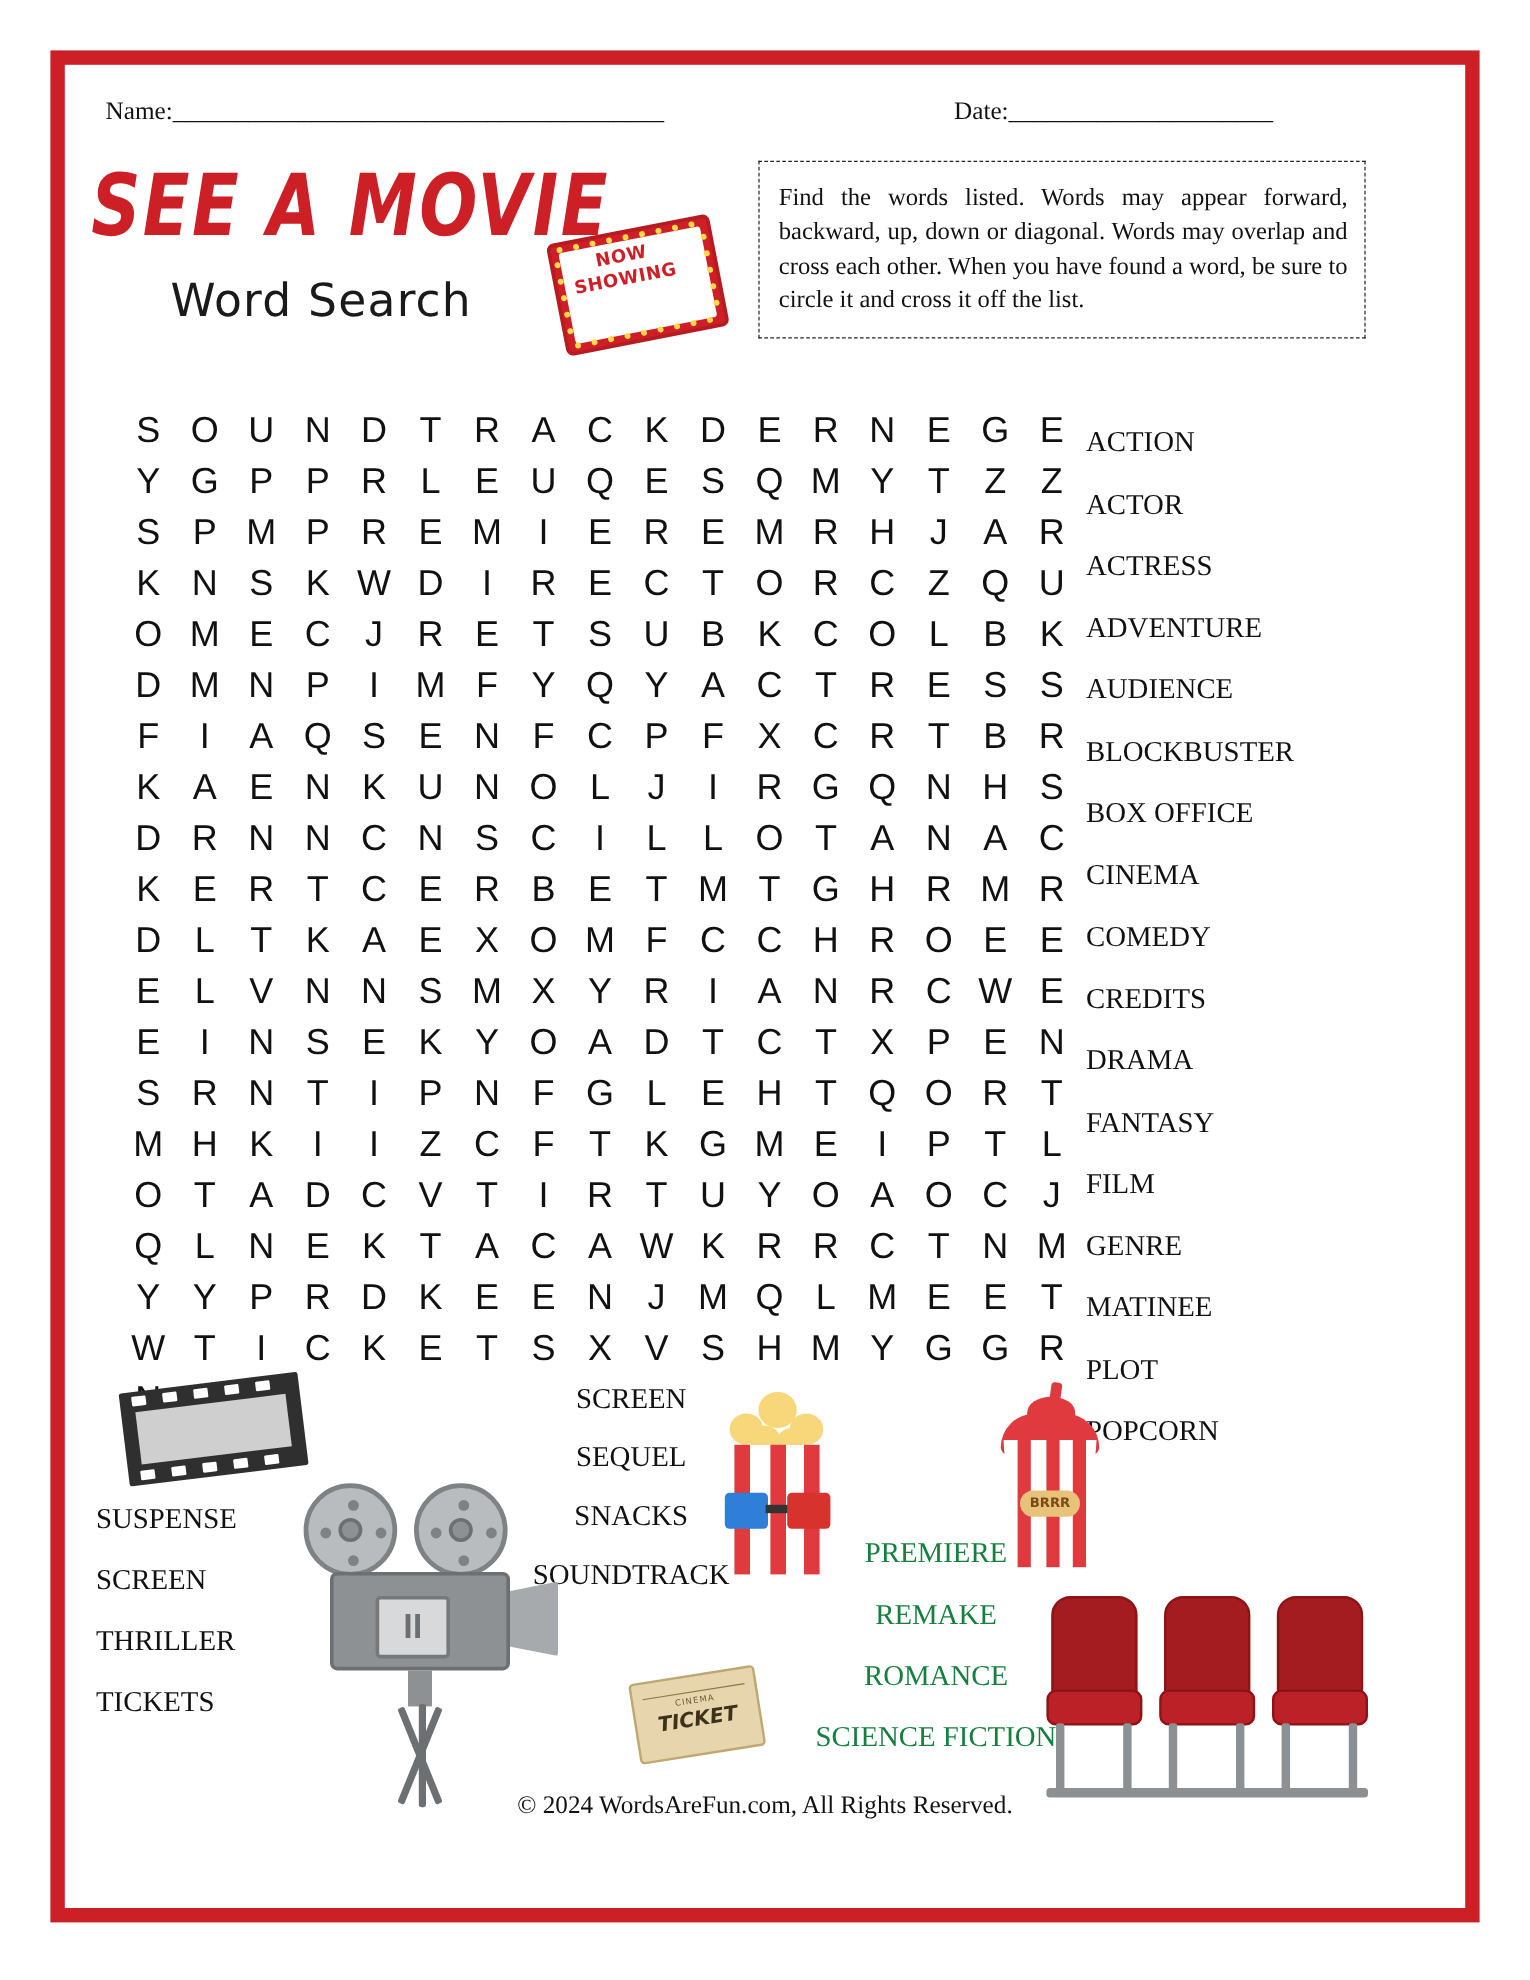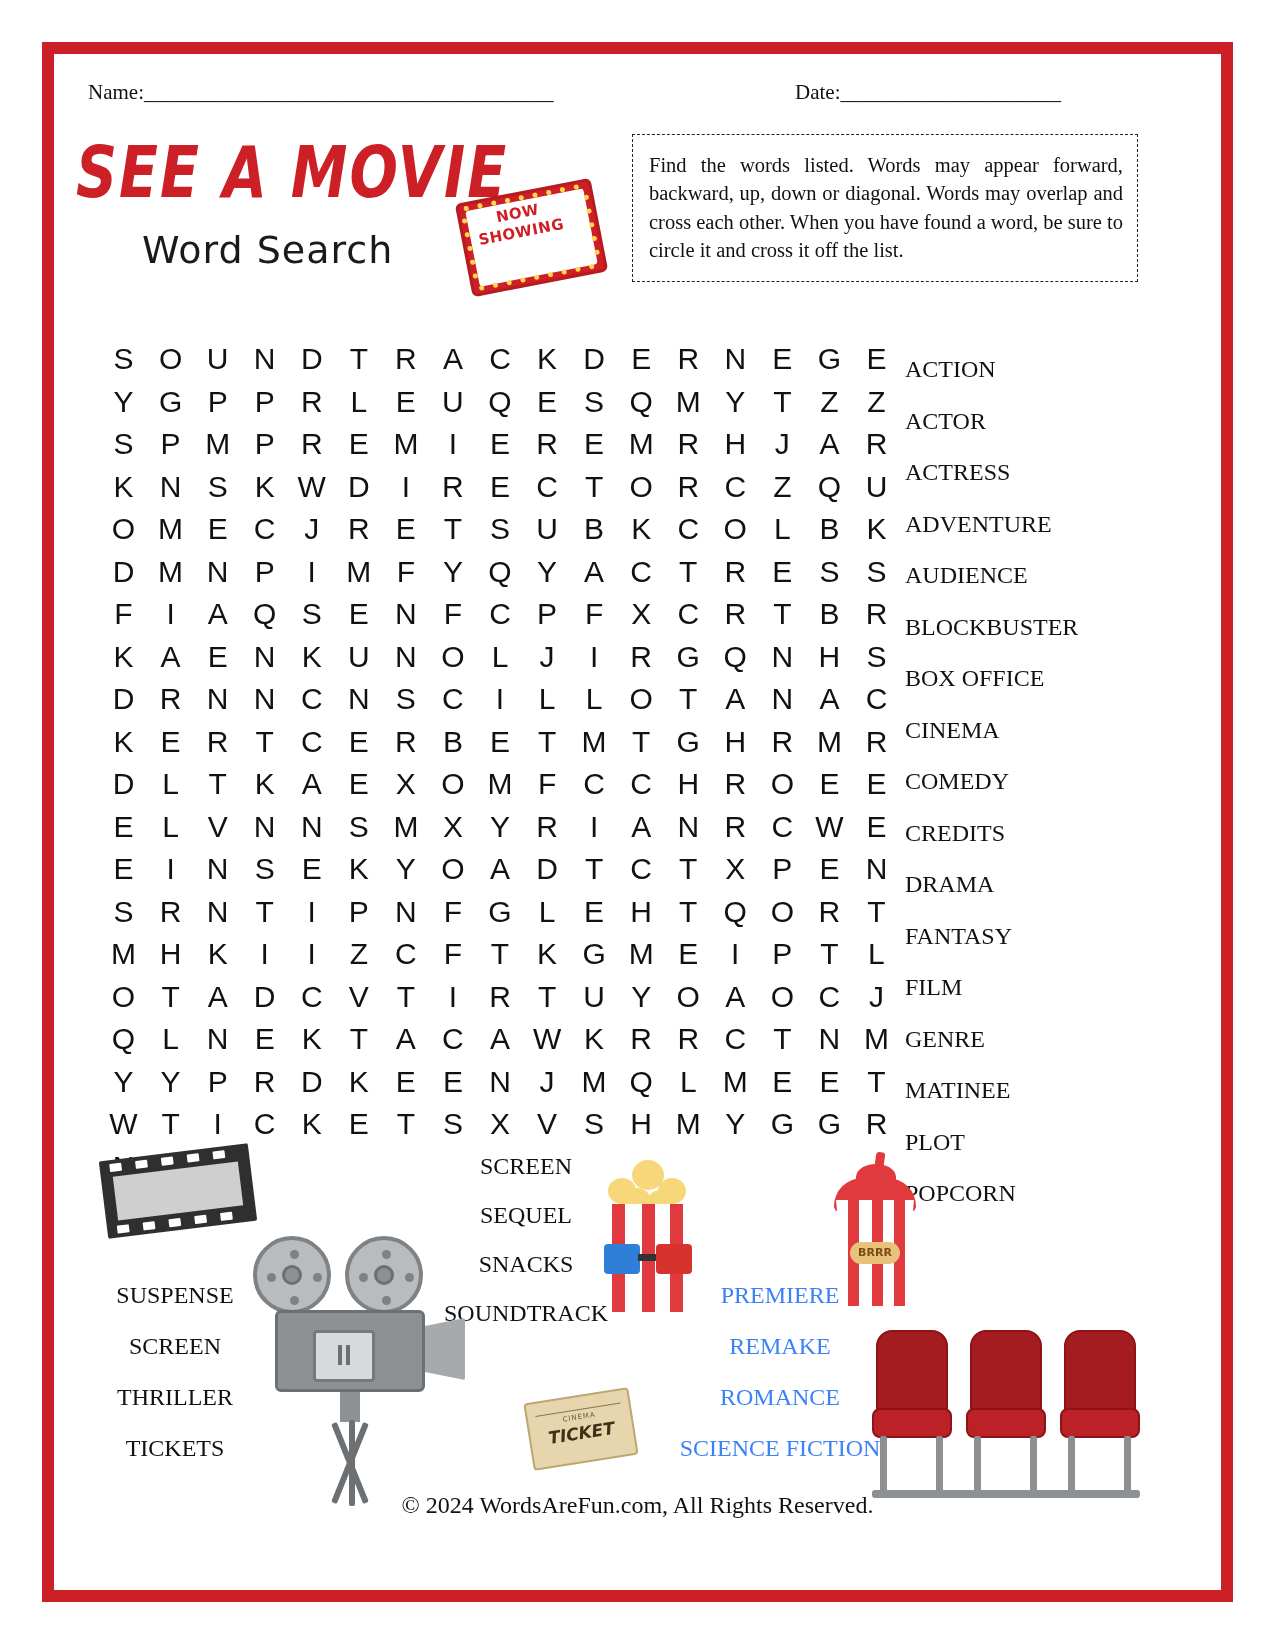--- a/index.html
+++ b/index.html
@@ -170,50 +170,50 @@
     width: 200px;
   }
   .wl-mid div {
     font-size: 24px;
     line-height: 49px;
     color: #111;
     white-space: nowrap;
   }
   .wl-left {
     position: absolute;
-    left: 80px; top: 1270px;
+    left: 80px; top: 1241px;
     width: 190px;
-    text-align: center;
+    text-align: left;
   }
   .wl-left div {
     font-size: 24px;
     line-height: 51px;
     color: #111;
     white-space: nowrap;
   }
   .wl-rightlow {
     position: absolute;
     left: 625px; top: 1270px;
     width: 270px;
     text-align: center;
   }
   .wl-rightlow div {
     font-size: 24px;
     line-height: 51px;
-    color: #3b82f6;
+    color: #15803d;
     white-space: nowrap;
     margin-left: 40px;
   }
 
   .footer {
     position: absolute;
     left: 0; top: 1492px;
     width: 1275px;
     text-align: center;
-    font-size: 24px;
+    font-size: 21px;
     color: #111;
   }
 
   
   
   .filmstrip {
     position: absolute;
     left: 103px; top: 1152px;
     width: 150px; height: 78px;
     transform: rotate(-7deg);

